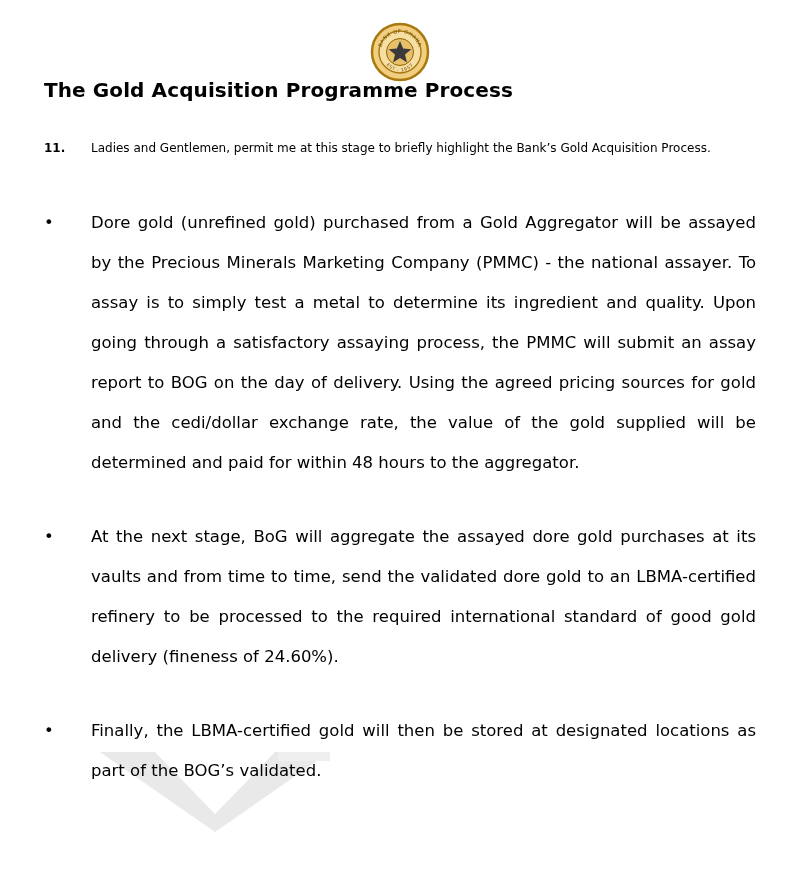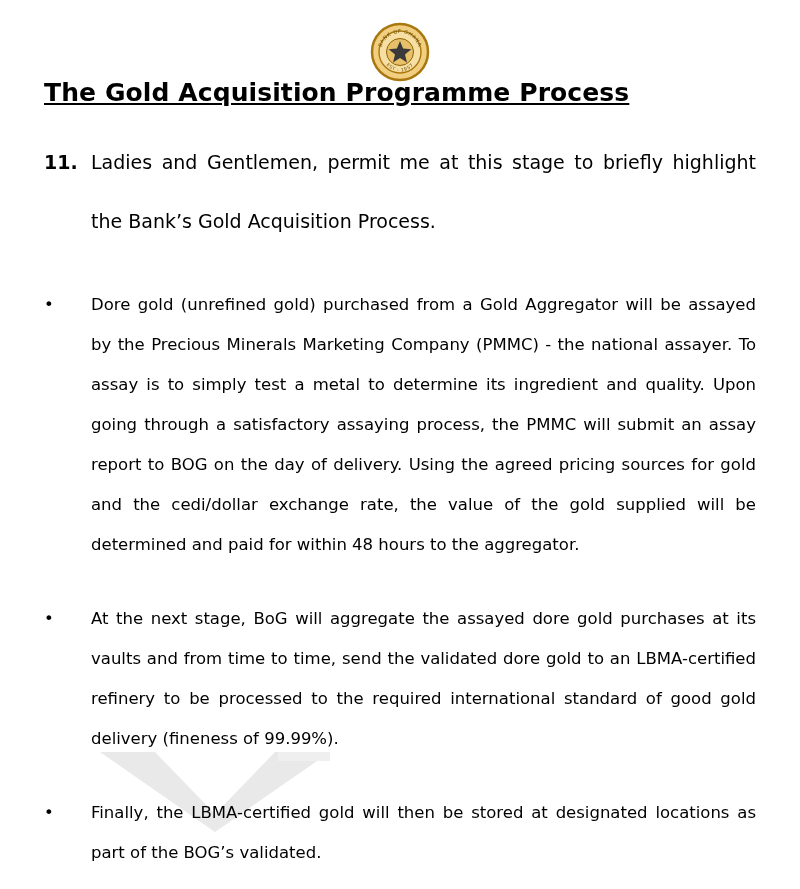--- a/index.html
+++ b/index.html
@@ -50,36 +50,35 @@
     width: 60px;
     height: 60px;
     position: relative;
   }
   .logo svg { display: block; }
 
   
   .doc-title {
     position: relative;
     z-index: 1;
-    font-size: 25px;
+    font-size: 20px;
     font-weight: bold;
     letter-spacing: 0.1px;
     margin-top: 16px;
     margin-bottom: 0;
     color: #000;
-    text-decoration: underline;
   }
 
   
   .para-numbered {
     position: relative;
     z-index: 1;
     margin-top: 26px;
-    font-size: 19px;
-    line-height: 59px;
+    font-size: 12px;
+    line-height: 41px;
     text-align: justify;
     text-justify: inter-word;
     padding-left: 47px;
     text-indent: -47px;
   }
   .para-numbered .num {
     font-weight: bold;
     display: inline-block;
     width: 47px;
     text-indent: 0;
@@ -157,21 +156,21 @@
     <span class="num">11.</span><span class="body-text">Ladies and Gentlemen, permit me at this stage to briefly highlight the Bank’s Gold Acquisition Process.</span>
   </p>
 
   <ul class="bullet-list">
     <li class="bullet-item b1">
       <span class="dot">•</span>
       <span class="txt">Dore gold (unrefined gold) purchased from a Gold Aggregator will be assayed by the Precious Minerals Marketing Company (PMMC) - the national assayer. To assay is to simply test a metal to determine its ingredient and quality. Upon going through a satisfactory assaying process, the PMMC will submit an assay report to BOG on the day of delivery. Using the agreed pricing sources for gold and the cedi/dollar exchange rate, the value of the gold supplied will be determined and paid for within 48 hours to the aggregator.</span>
     </li>
     <li class="bullet-item b2">
       <span class="dot">•</span>
-      <span class="txt">At the next stage, BoG will aggregate the assayed dore gold purchases at its vaults and from time to time, send the validated dore gold to an LBMA-certified refinery to be processed to the required international standard of good gold delivery (fineness of 99.99%).</span>
+      <span class="txt">At the next stage, BoG will aggregate the assayed dore gold purchases at its vaults and from time to time, send the validated dore gold to an LBMA-certified refinery to be processed to the required international standard of good gold delivery (fineness of 24.60%).</span>
     </li>
     <li class="bullet-item b3">
       <span class="dot">•</span>
       <span class="txt">Finally, the LBMA-certified gold will then be stored at designated locations as part of the BOG’s validated.</span>
     </li>
   </ul>
 
 </div>
 
 </body></html>

